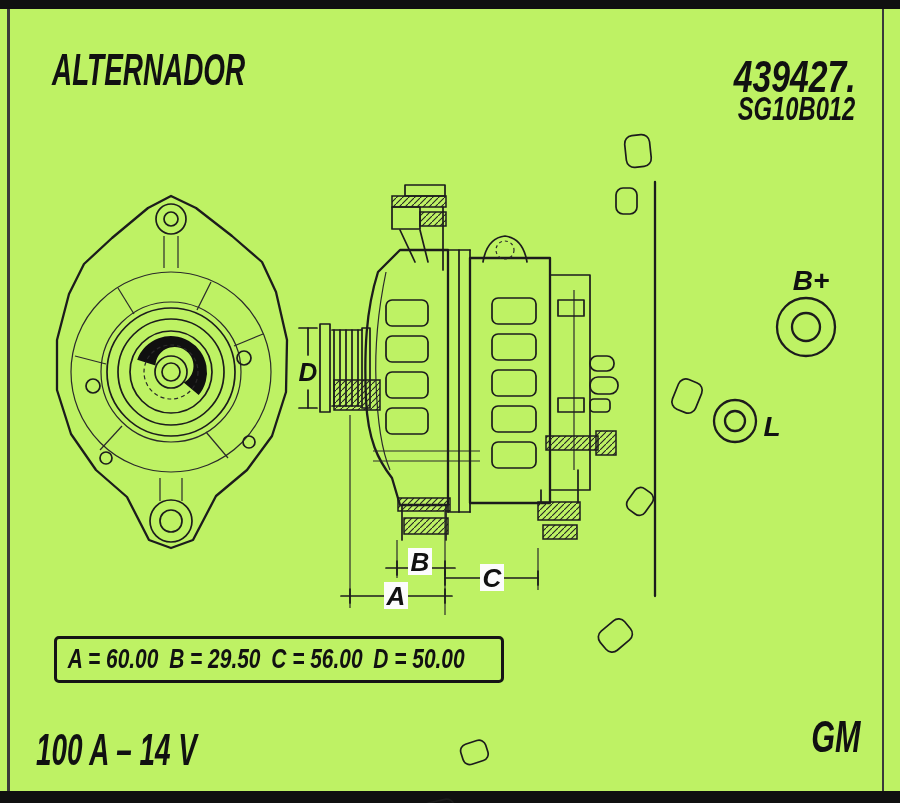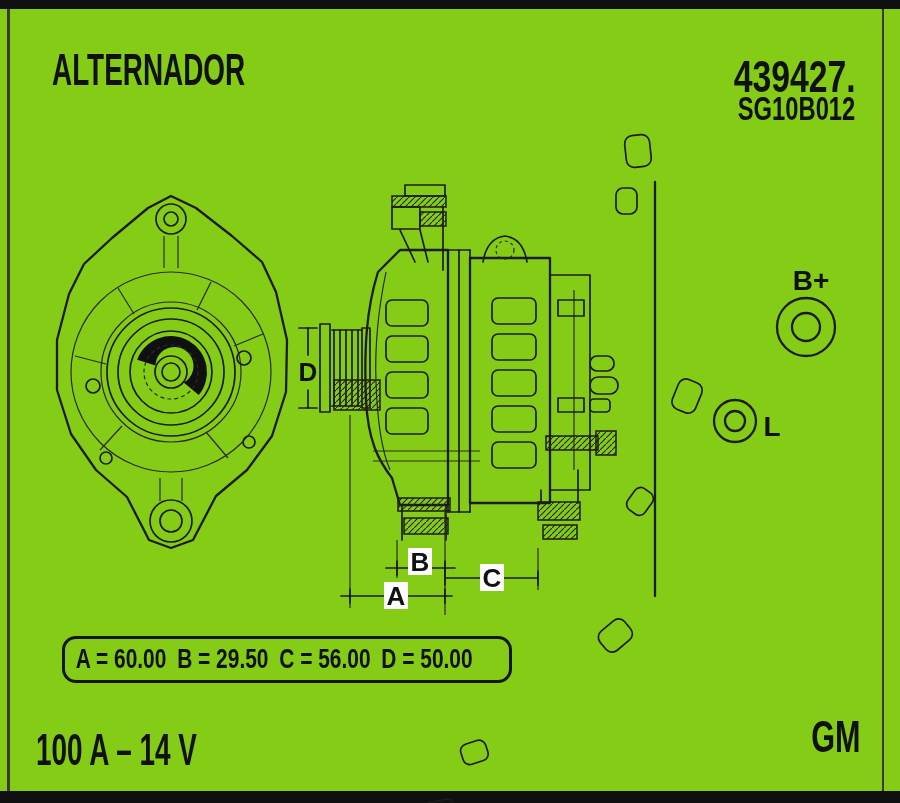--- a/index.html
+++ b/index.html
@@ -1,29 +1,29 @@
 <!DOCTYPE html>
 <html><head>
 <meta charset="utf-8">
 <style>
   html,body{margin:0;padding:0;background:#e9e9e9;}
-  #stage{position:relative;width:900px;height:803px;background:#84cc16;overflow:hidden;
-         font-family:"Liberation Sans",sans-serif;color:#111;}
+  #stage{position:relative;width:900px;height:803px;background:#bef264;overflow:hidden;
+         font-family:"Liberation Sans",sans-serif;color:#111;font-style:italic;}
   .abs{position:absolute;}
   .bar{background:#101010;}
   .edge{background:#3a3a3a;}
   .t{font-weight:bold;white-space:pre;line-height:1;}
   .cond{transform-origin:left top;}
   .condr{transform-origin:right top;}
   #title{left:52px;top:47px;font-size:45px;transform:scaleX(0.62);}
   #partnum{right:44px;top:54px;font-size:45px;text-align:right;transform:scaleX(0.75);}
   #partcode{right:45px;top:92px;font-size:33px;text-align:right;transform:scaleX(0.72);}
   #rating{left:36px;top:727px;font-size:45px;transform:scaleX(0.62);}
   #brand{right:40px;top:714px;font-size:45px;text-align:right;transform:scaleX(0.68);}
-  #specbox{left:62px;top:636px;width:444px;height:41px;border:3px solid #151515;border-radius:14px;}
+  #specbox{left:54px;top:636px;width:444px;height:41px;border:3px solid #151515;border-radius:5px;}
   #specrow{position:absolute;left:0;top:0;width:540px;height:41px;display:flex;align-items:center;
            justify-content:space-between;padding:0 14px;box-sizing:border-box;
            transform:scaleX(0.775);transform-origin:left center;}
   #specrow span{font-size:27px;font-weight:bold;white-space:pre;}
   svg .ln{stroke:#1c1c1c;fill:none;stroke-width:1.7;stroke-linejoin:round;stroke-linecap:round;}
   svg .ln2{stroke:#1c1c1c;fill:none;stroke-width:2.3;stroke-linejoin:round;stroke-linecap:round;}
   svg .thin{stroke:#2a2a2a;fill:none;stroke-width:1.2;}
   svg .hatched{fill:url(#hatch);stroke:#1c1c1c;stroke-width:1.5;}
   svg .dark{fill:#101010;stroke:none;}
   svg .wbg{fill:#fcfcfc;stroke:none;}

